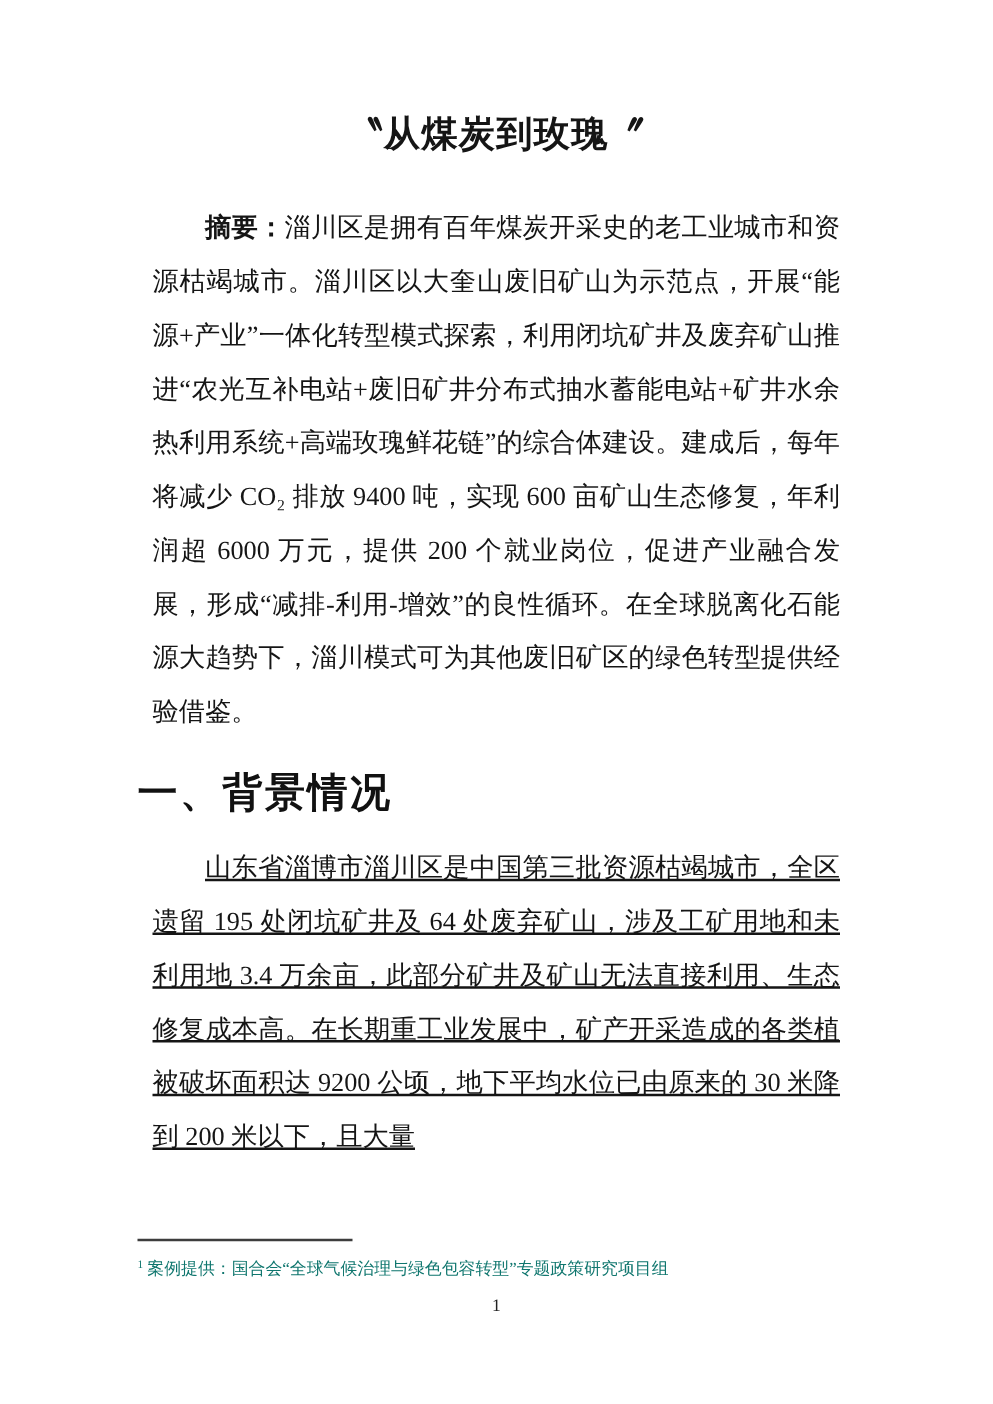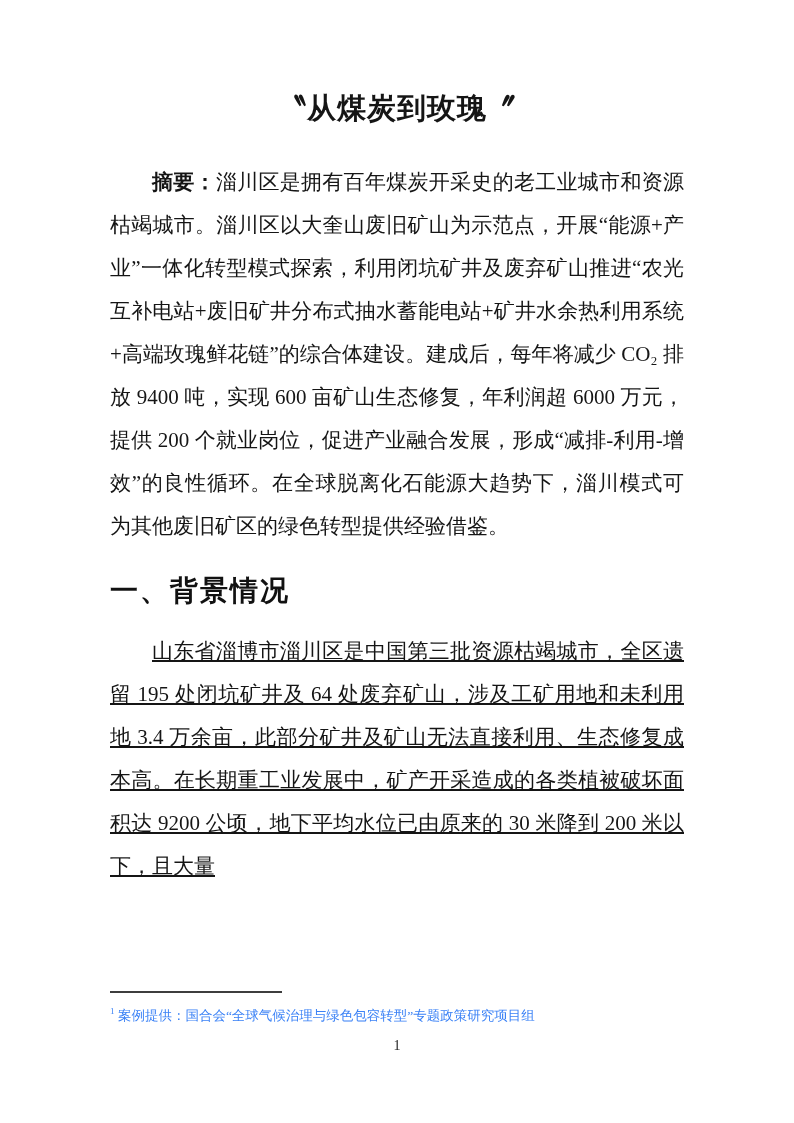--- a/index.html
+++ b/index.html
@@ -38,32 +38,32 @@
   }
   .doc-subtitle sup {
     font-size: 13px;
     font-weight: 700;
   }
   .para {
     font-size: 21px;
     line-height: 43px;
     text-align: justify;
     text-indent: 2em;
-    margin: 0;
+    margin: 12px;
     word-break: break-all;
   }
   .para .label {
     font-weight: 700;
   }
   .abstract-para { margin-top: 33px; }
   .keywords-para { margin-top: 17px; }
   .section-heading {
     font-family: "Liberation Sans", "DejaVu Sans", sans-serif;
     font-weight: 700;
-    font-size: 28px;
+    font-size: 32px;
     line-height: 34px;
     letter-spacing: 2px;
     margin: 26px 0 0 0;
     color: #111111;
   }
   .body-para { margin-top: 22px; text-decoration: underline; }
   .footnote-area {
     position: absolute;
     left: 110px;
     right: 110px;
@@ -72,21 +72,21 @@
   .footnote-rule {
     width: 172px;
     height: 0;
     border-top: 2px solid #3d3d3d;
     margin-bottom: 9px;
   }
   .footnote {
     font-size: 13.5px;
     line-height: 19px;
     margin: 0;
-    color: #3b82f6;
+    color: #0f766e;
   }
   .footnote sup { font-size: 9px; }
   .page-number {
     position: absolute;
     left: 0;
     right: 0;
     top: 1038px;
     text-align: center;
     font-size: 14px;
     color: #222222;

